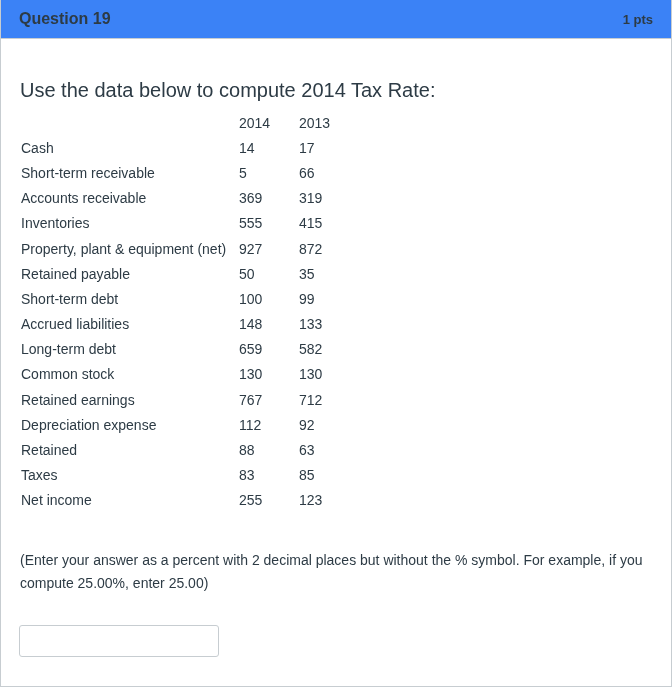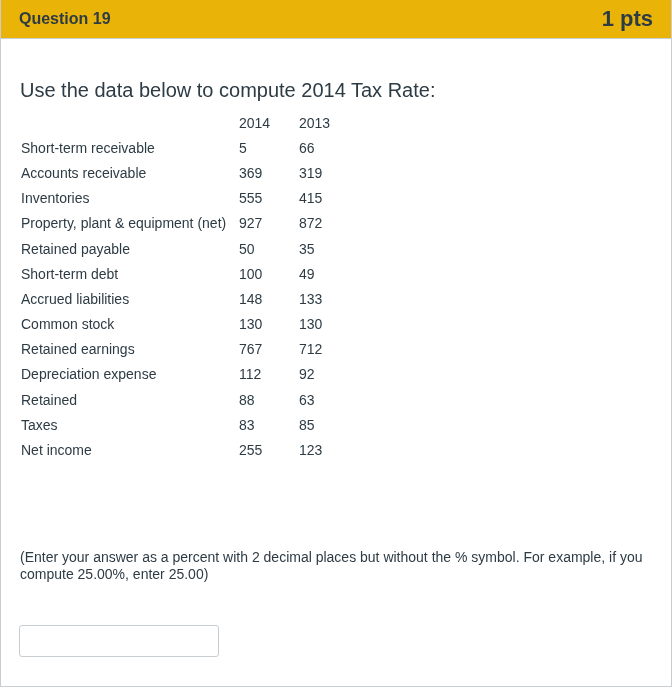--- a/index.html
+++ b/index.html
@@ -1,27 +1,27 @@
 <!DOCTYPE html>
 <html><head>
 <meta charset="utf-8">
 <style>
   html, body { margin:0; padding:0; background:#ffffff; }
   body { width:672px; height:691px; overflow:hidden; font-family:"Liberation Sans", sans-serif; color:#2d3b45; }
   .card { position:absolute; left:0; top:0; width:670px; height:686px; border:1px solid #c7cdd1; border-top:none; background:#fff; }
-  .header { height:39px; background:#eab308; border-bottom:1px solid #c7cdd1; display:flex; align-items:center; justify-content:space-between; padding:0 18px 0 18px; box-sizing:border-box; }
+  .header { height:39px; background:#3b82f6; border-bottom:1px solid #c7cdd1; display:flex; align-items:center; justify-content:space-between; padding:0 18px 0 18px; box-sizing:border-box; }
   .title { font-weight:bold; font-size:16px; color:#2d3b45; }
-  .pts { font-weight:bold; font-size:22px; color:#2d3b45; }
+  .pts { font-weight:bold; font-size:13px; color:#2d3b45; }
   .prompt { position:absolute; left:19px; top:79px; font-size:20px; }
   table.data { position:absolute; left:17px; top:110px; border-collapse:collapse; font-size:14px; }
   table.data td, table.data th { padding:0 3px; height:25.2px; font-weight:normal; text-align:left; vertical-align:middle; white-space:nowrap;margin-top:32px; }
   table.data td.label { width:212px; }
   table.data td.v14 { width:54px; }
   table.data td.v13 { width:50px; }
-  .note { position:absolute; left:19px; top:549px; width:640px; font-size:14px; line-height:17px; }
+  .note { position:absolute; left:19px; top:549px; width:640px; font-size:14px; line-height:23px; }
   .answer { position:absolute; left:18px; top:625px; width:200px; height:32px; border:1px solid #c7cdd1; border-radius:3px; box-sizing:border-box; background:#fff; padding:0 6px; font-size:14px; font-family:"Liberation Sans", sans-serif; }
 </style>
 </head>
 <body>
 
 <div class="card">
   <div class="header">
     <span class="title">Question 19</span>
     <span class="pts">1 pts</span>
   </div>
@@ -30,20 +30,25 @@
 
   <table class="data">
     <thead>
       <tr>
         <th></th>
         <th>2014</th>
         <th>2013</th>
       </tr>
     </thead>
     <tbody>
+      <tr>
+          <td class="label">Cash</td>
+          <td class="v14">14</td>
+          <td class="v13">17</td>
+        </tr>
       <tr>
           <td class="label">Short-term receivable</td>
           <td class="v14">5</td>
           <td class="v13">66</td>
         </tr>
       <tr>
           <td class="label">Accounts receivable</td>
           <td class="v14">369</td>
           <td class="v13">319</td>
         </tr>
@@ -58,26 +63,31 @@
           <td class="v13">872</td>
         </tr>
       <tr>
           <td class="label">Retained payable</td>
           <td class="v14">50</td>
           <td class="v13">35</td>
         </tr>
       <tr>
           <td class="label">Short-term debt</td>
           <td class="v14">100</td>
-          <td class="v13">49</td>
+          <td class="v13">99</td>
         </tr>
       <tr>
           <td class="label">Accrued liabilities</td>
           <td class="v14">148</td>
           <td class="v13">133</td>
+        </tr>
+      <tr>
+          <td class="label">Long-term debt</td>
+          <td class="v14">659</td>
+          <td class="v13">582</td>
         </tr>
       <tr>
           <td class="label">Common stock</td>
           <td class="v14">130</td>
           <td class="v13">130</td>
         </tr>
       <tr>
           <td class="label">Retained earnings</td>
           <td class="v14">767</td>
           <td class="v13">712</td>

